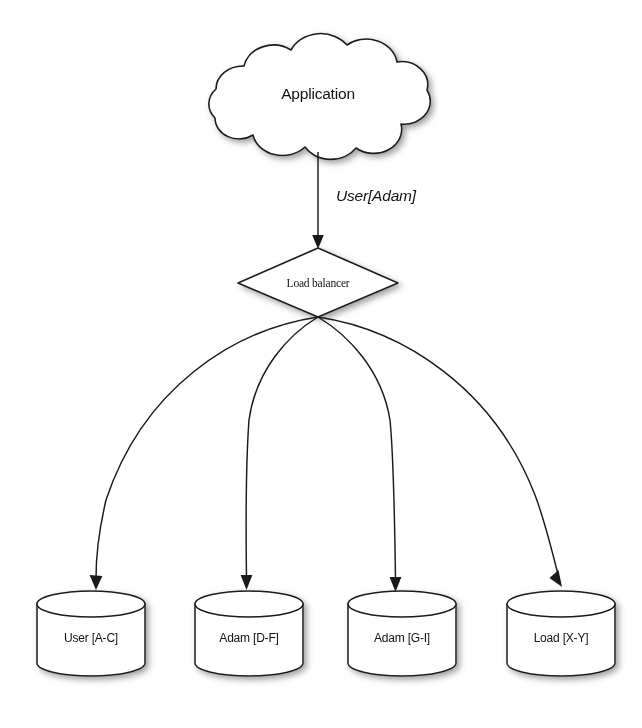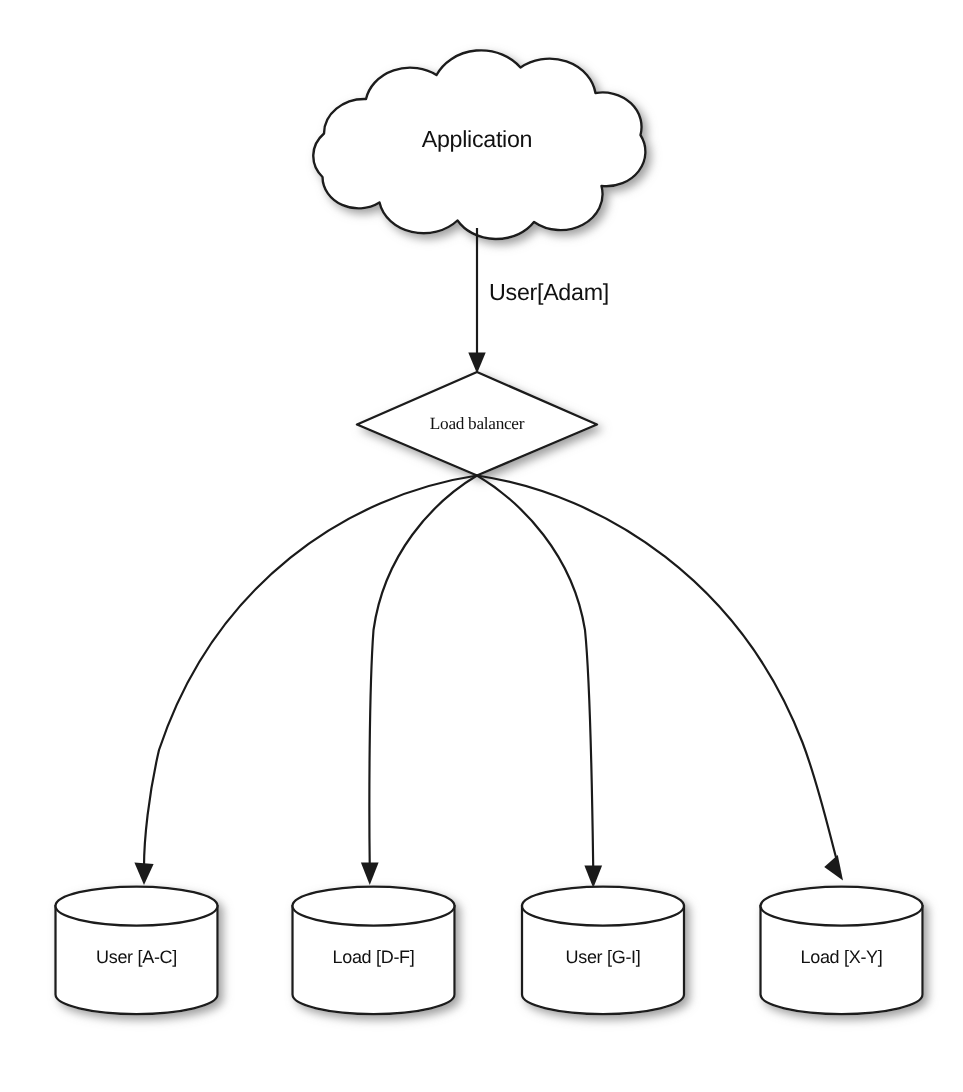--- a/index.html
+++ b/index.html
@@ -147,29 +147,29 @@
     </g>
 
     <g filter="url(#softShadow)">
       <path class="cyl-body" d="M 507 604 L 507 663 A 54 13 0 0 0 615 663 L 615 604 Z"></path>
       <ellipse class="cyl-top" cx="561" cy="604" rx="54" ry="13"></ellipse>
     </g>
   </svg>
 
   <div class="node-label label-cloud" style="left:318px; top:94px;">Application</div>
 
-  <div class="node-label label-edge" style="left:366px; top:196px;">User[Adam]</div>
+  <div class="node-label label-edge" style="left:376px; top:196px;font-style:italic;">User[Adam]</div>
 
   <div class="node-label label-diamond" style="left:318px; top:283px;font-family:Liberation Serif, serif;">Load balancer</div>
 
   <div class="node-label label-db" style="left:91px; top:638px;">User [A-C]</div>
 
-  <div class="node-label label-db" style="left:249px; top:638px;">Load [D-F]</div>
+  <div class="node-label label-db" style="left:249px; top:638px;">Adam [D-F]</div>
 
-  <div class="node-label label-db" style="left:402px; top:638px;">User [G-I]</div>
+  <div class="node-label label-db" style="left:402px; top:638px;">Adam [G-I]</div>
 
   <div class="node-label label-db" style="left:561px; top:638px;">Load [X-Y]</div>
 
   <div class="hit" style="left:200px; top:43px; width:232px; height:109px;"></div>
   <div class="hit" style="left:238px; top:248px; width:160px; height:69px;"></div>
   <div class="hit" style="left:37px; top:591px; width:108px; height:85px;"></div>
   <div class="hit" style="left:195px; top:591px; width:108px; height:85px;"></div>
   <div class="hit" style="left:348px; top:591px; width:108px; height:85px;"></div>
   <div class="hit" style="left:507px; top:591px; width:108px; height:85px;"></div>
 

